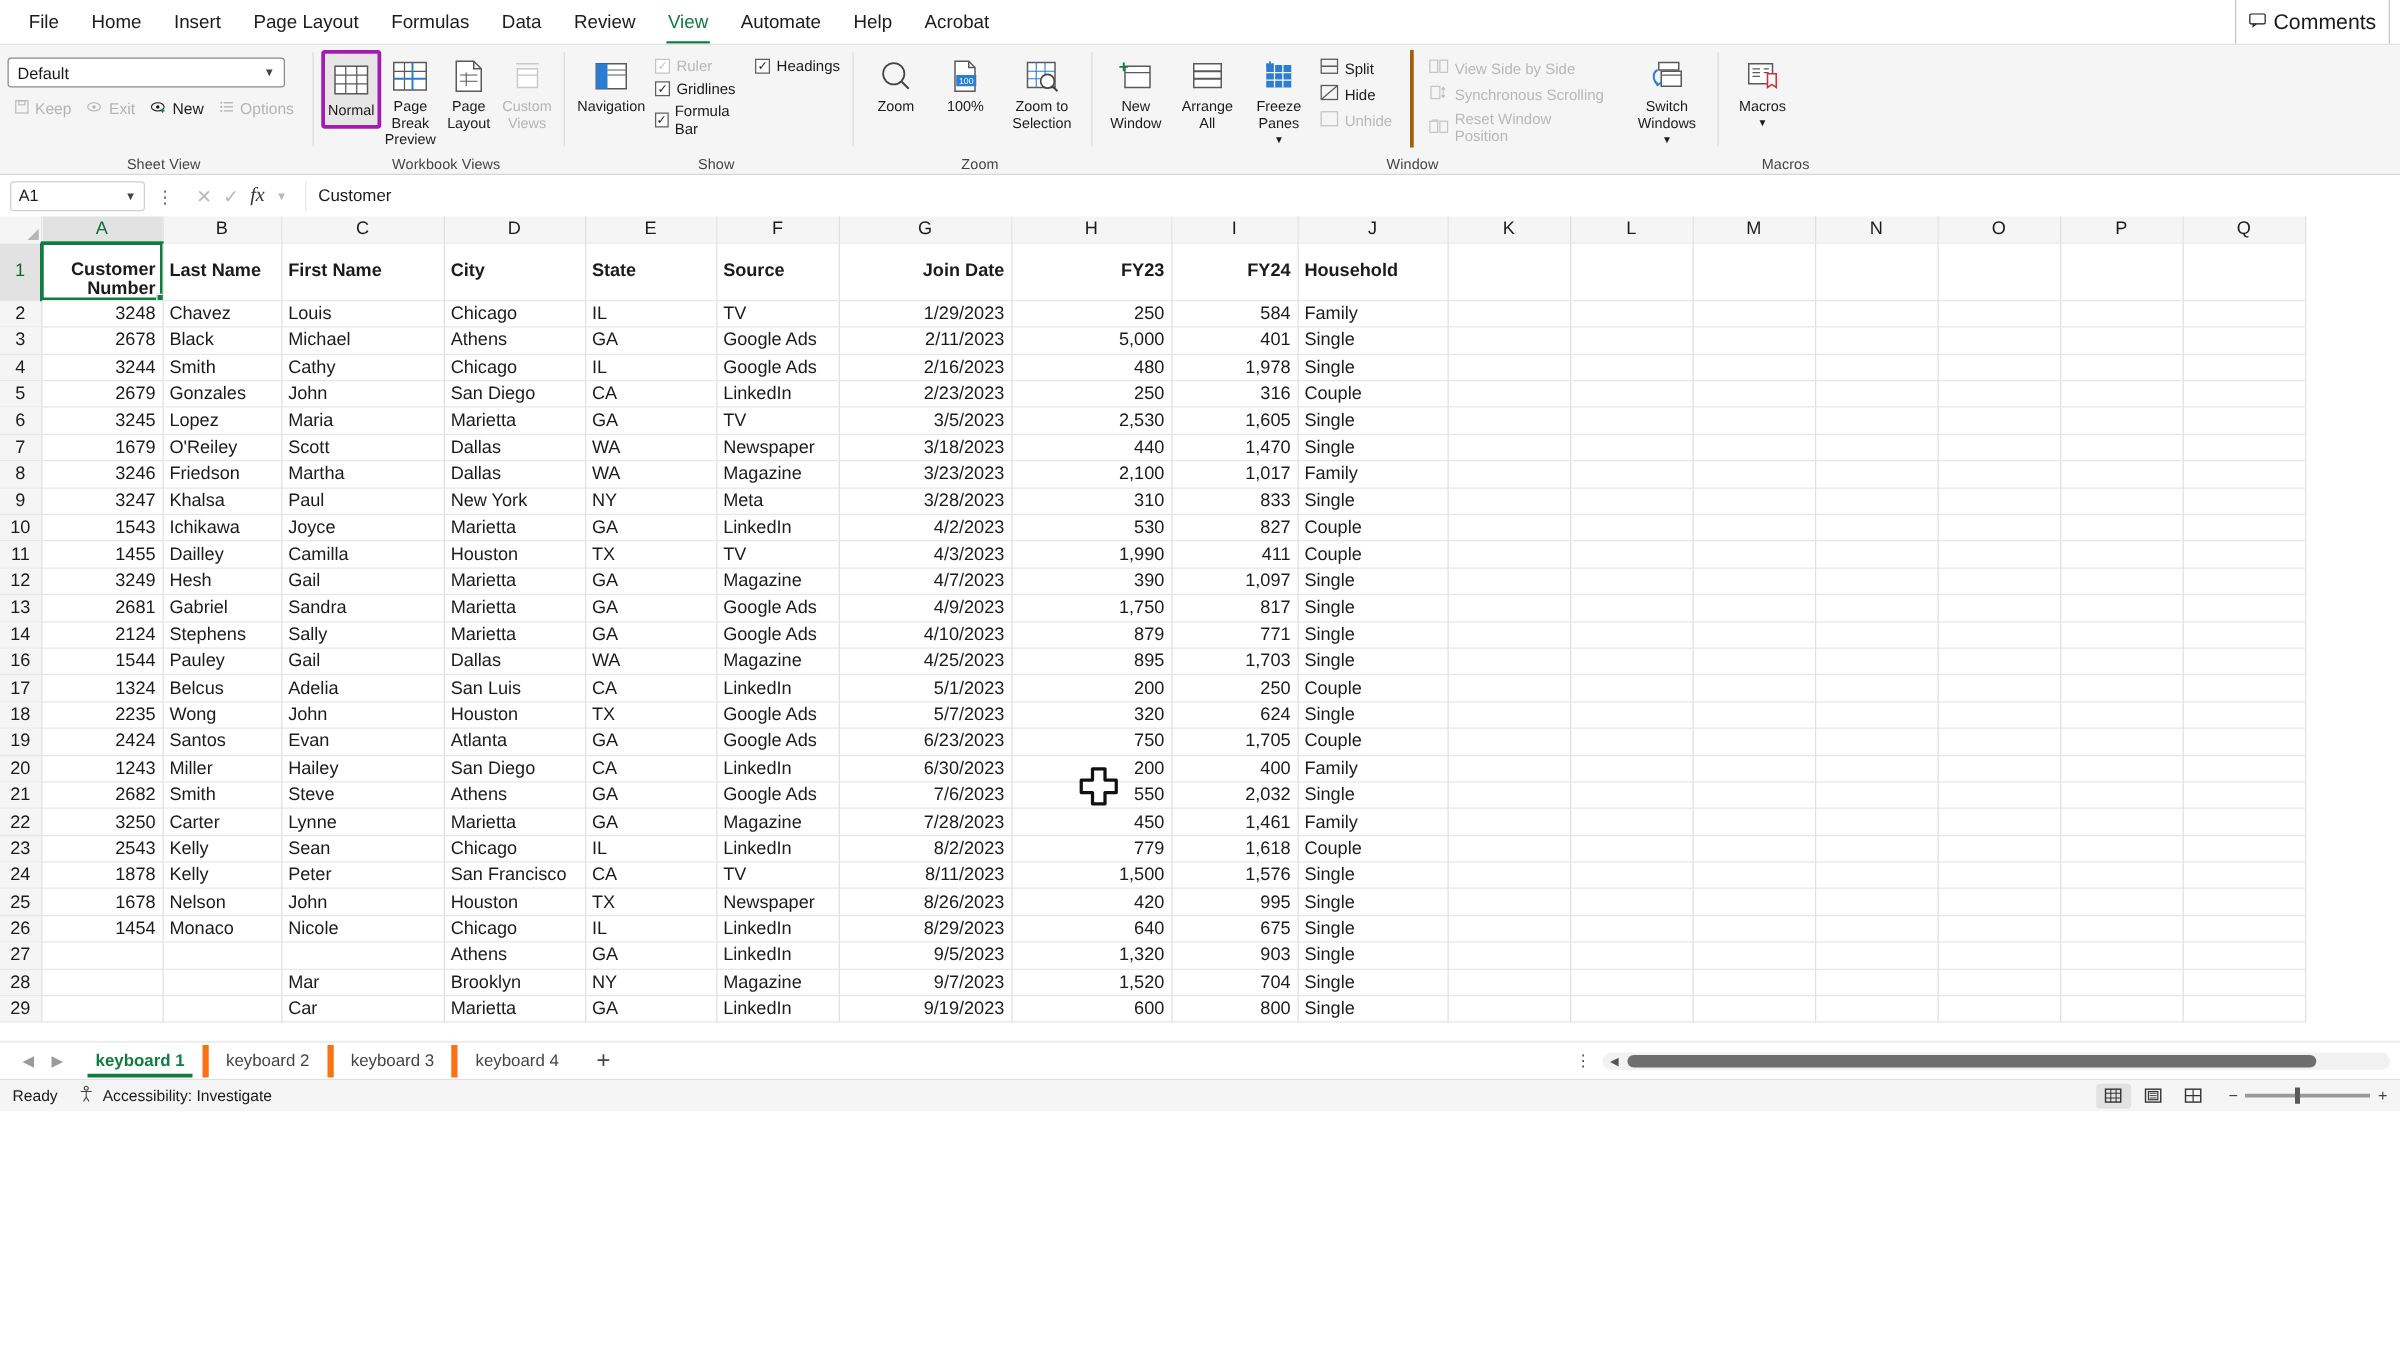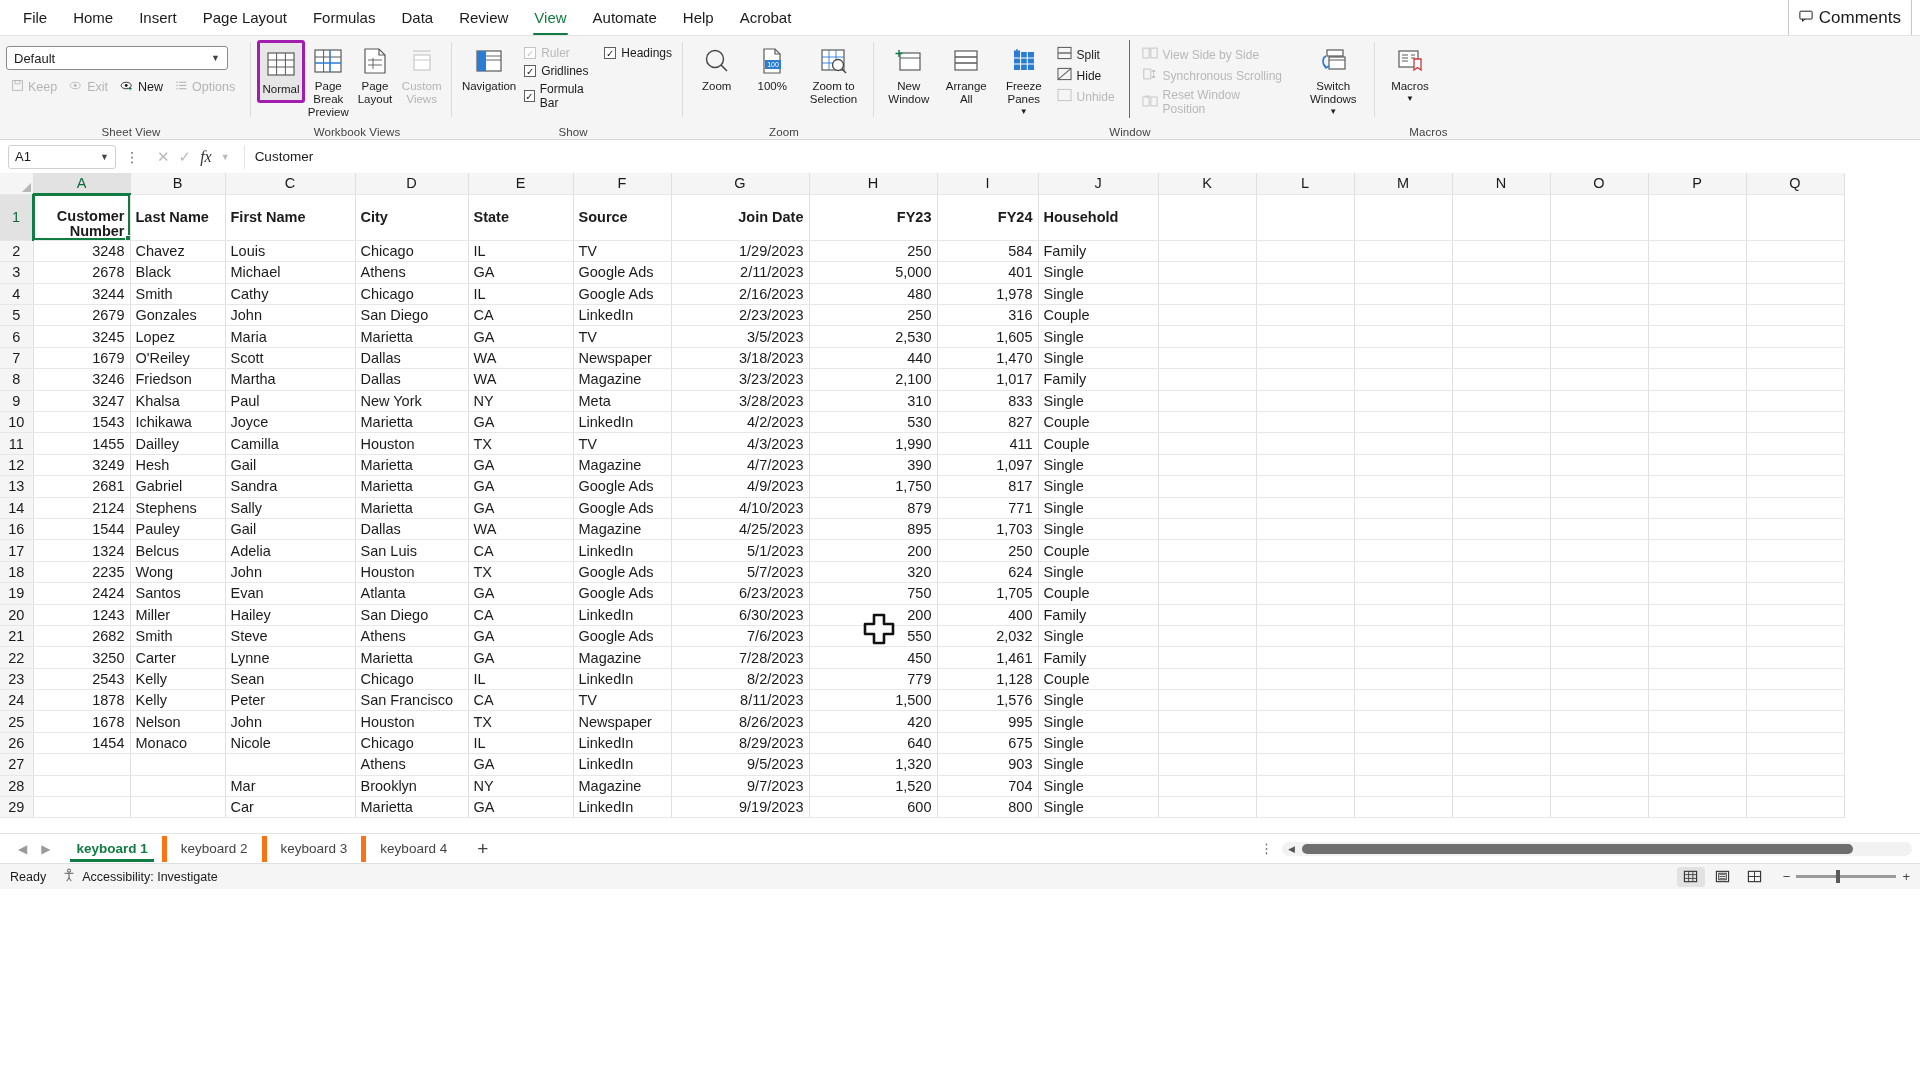--- a/index.html
+++ b/index.html
@@ -417,21 +417,21 @@
         </div>
         <div class="smallrow disabled">
           <span>
             <svg width="15" height="14" viewBox="0 0 16 15">
                 <rect x="1" y="1.5" width="14" height="12" fill="none" stroke="#c4c4c4" stroke-width="1.1"></rect>
               </svg>
           </span>
           <span>Unhide</span>
         </div>
       </div>
-      <div style="display:flex;flex-direction:column;padding-top:4px;padding-left:8px;border-left:1px solid #a16207;margin-left:10px">
+      <div style="display:flex;flex-direction:column;padding-top:4px;padding-left:8px;border-left:3px solid #a16207;margin-left:10px">
         <div class="smallrow disabled">
           <span>
             <svg width="16" height="14" viewBox="0 0 18 15">
                 <rect x="1" y="2" width="7" height="11" fill="none" stroke="#c4c4c4" stroke-width="1.1"></rect>
                 <rect x="10" y="2" width="7" height="11" fill="none" stroke="#c4c4c4" stroke-width="1.1"></rect>
               </svg>
           </span>
           <span>View Side by Side</span>
         </div>
         <div class="smallrow disabled">
@@ -958,21 +958,21 @@
         <tr>
           <td class="rowhead">23</td>
           <td class="num">2543</td>
           <td>Kelly</td>
           <td>Sean</td>
           <td>Chicago</td>
           <td>IL</td>
           <td>LinkedIn</td>
           <td class="num">8/2/2023</td>
           <td class="num">779</td>
-          <td class="num">1,128</td>
+          <td class="num">1,618</td>
           <td>Couple</td>
           <td></td>
           <td></td>
           <td></td>
           <td></td>
           <td></td>
           <td></td>
           <td></td>
         </tr>
         <tr>

